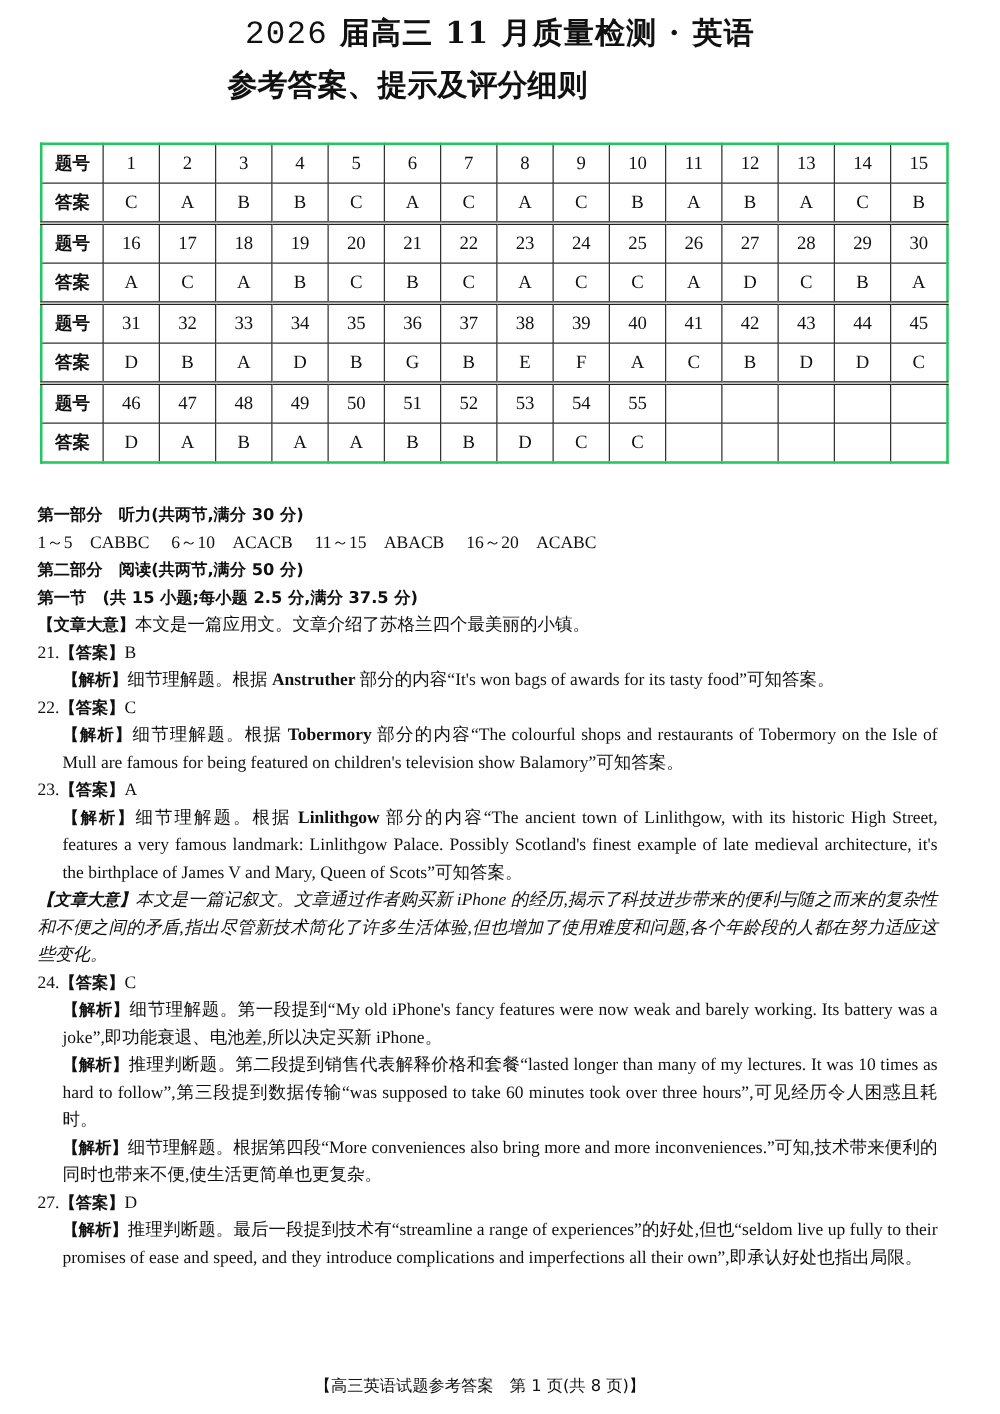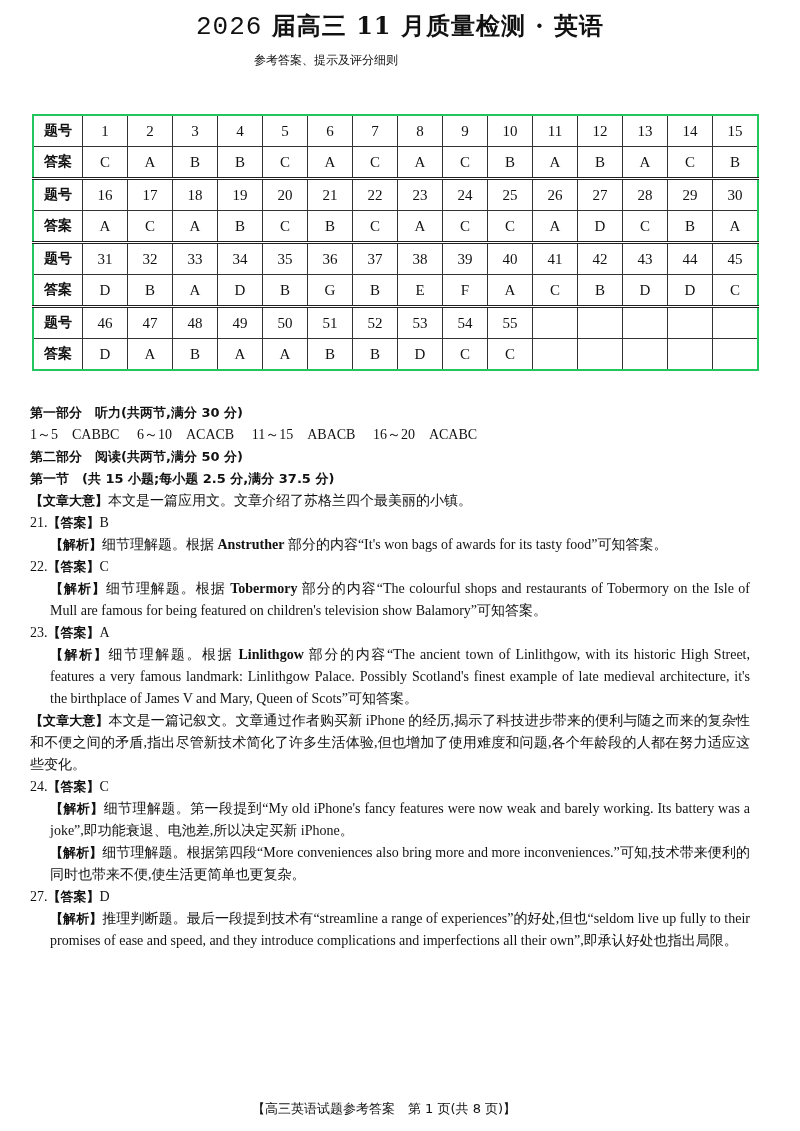--- a/index.html
+++ b/index.html
@@ -1,19 +1,19 @@
 <!DOCTYPE html>
 <html><head>
 <meta charset="utf-8">
 <style>
   html, body { margin:0; padding:0; background:#ffffff; }
   body { width:800px; height:1131px; position:relative; overflow:hidden; color:#111; font-family:"DejaVu Serif", serif; }
   .title { position:absolute; top:10px; left:0; width:800px; text-align:center; font-size:24px; font-weight:bold; letter-spacing:1px; }
   .title .yr { font-family:Liberation Mono, monospace; font-weight:normal; font-size:26px; }
-  .subtitle { position:absolute; top:52px; left:0; width:652px; text-align:center; font-size:12px; font-weight:normal; font-family:"DejaVu Sans", sans-serif; }
+  .subtitle { position:absolute; top:52px; left:0; width:652px; text-align:center; font-size:24px; font-weight:bold; font-family:"DejaVu Sans", sans-serif; }
   table.ans { position:absolute; top:114px; left:32px; border-collapse:collapse; border:2px solid #22c55e; }
   table.ans td { border:1px solid #333; width:44px; height:30px; text-align:center; font-family:"Liberation Serif", serif; font-size:15px; padding:0; }
   table.ans td.h { width:48px; font-family:"DejaVu Sans", sans-serif; font-weight:bold; font-size:14px; }
   table.ans tr.blk td { border-top:3px double #222; }
   .body { position:absolute; top:402px; left:30px; width:720px; font-size:14px; line-height:22px; font-family:"Liberation Serif", serif; }
   .b { font-weight:bold; font-family:"DejaVu Sans", sans-serif; font-size:13px; }
   .ind { padding-left:20px; text-align:justify; }
   .num { font-family:"Liberation Serif", serif; }
   .footer { position:absolute; top:1100px; left:0; width:768px; text-align:center; font-size:13px; font-family:"DejaVu Sans", sans-serif; }
   .lsn span { margin-right:14px; }
@@ -198,30 +198,31 @@
       <div>
         <div><span class="num">22.</span><span class="b">【答案】</span><span>C</span></div>
         <div class="ind"><span class="b">【解析】</span><span>细节理解题。根据 </span><b>Tobermory</b><span> 部分的内容“The colourful shops and restaurants of Tobermory on the Isle of Mull are famous for being featured on children's television show Balamory”可知答案。</span></div>
       </div>
       <div>
         <div><span class="num">23.</span><span class="b">【答案】</span><span>A</span></div>
         <div class="ind"><span class="b">【解析】</span><span>细节理解题。根据 </span><b>Linlithgow</b><span> 部分的内容“The ancient town of Linlithgow, with its historic High Street, features a very famous landmark: Linlithgow Palace. Possibly Scotland's finest example of late medieval architecture, it's the birthplace of James V and Mary, Queen of Scots”可知答案。</span></div>
       </div>
     </div>
 
-  <div style="text-align:justify;">
+  <div style="text-align:justify;font-style:italic;">
     <span class="b">【文章大意】</span><span>本文是一篇记叙文。文章通过作者购买新 iPhone 的经历,揭示了科技进步带来的便利与随之而来的复杂性和不便之间的矛盾,指出尽管新技术简化了许多生活体验,但也增加了使用难度和问题,各个年龄段的人都在努力适应这些变化。</span>
   </div>
 
   <div id="qb-list">
       <div>
         <div><span class="num">24.</span><span class="b">【答案】</span><span>C</span></div>
         <div class="ind"><span class="b">【解析】</span><span>细节理解题。第一段提到“My old iPhone's fancy features were now weak and barely working. Its battery was a joke”,即功能衰退、电池差,所以决定买新 iPhone。</span></div>
       </div>
       <div>
+        <div class="ind"><span class="b">【解析】</span><span>推理判断题。第二段提到销售代表解释价格和套餐“lasted longer than many of my lectures. It was 10 times as hard to follow”,第三段提到数据传输“was supposed to take 60 minutes took over three hours”,可见经历令人困惑且耗时。</span></div>
       </div>
       <div>
         <div class="ind"><span class="b">【解析】</span><span>细节理解题。根据第四段“More conveniences also bring more and more inconveniences.”可知,技术带来便利的同时也带来不便,使生活更简单也更复杂。</span></div>
       </div>
       <div>
         <div><span class="num">27.</span><span class="b">【答案】</span><span>D</span></div>
         <div class="ind"><span class="b">【解析】</span><span>推理判断题。最后一段提到技术有“streamline a range of experiences”的好处,但也“seldom live up fully to their promises of ease and speed, and they introduce complications and imperfections all their own”,即承认好处也指出局限。</span></div>
       </div>
     </div>
 </div>

